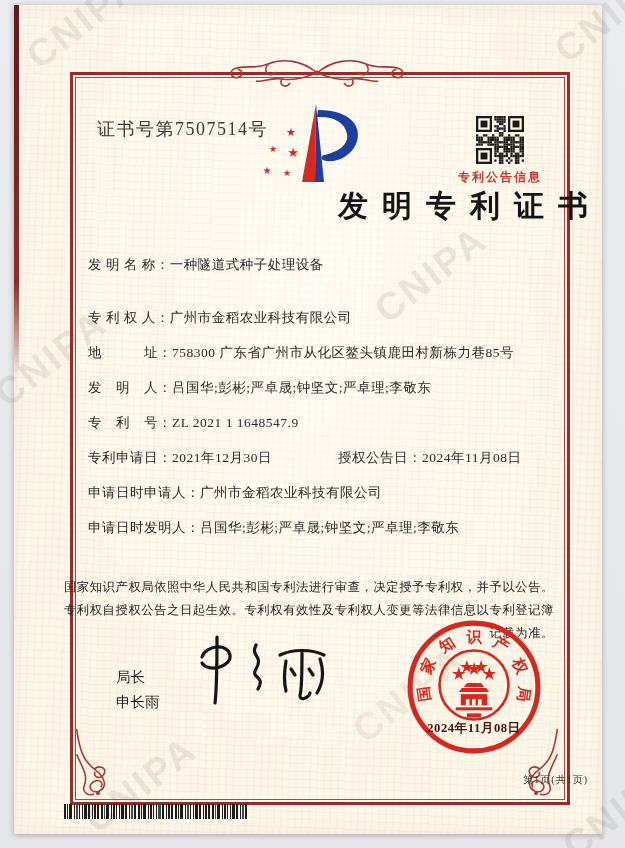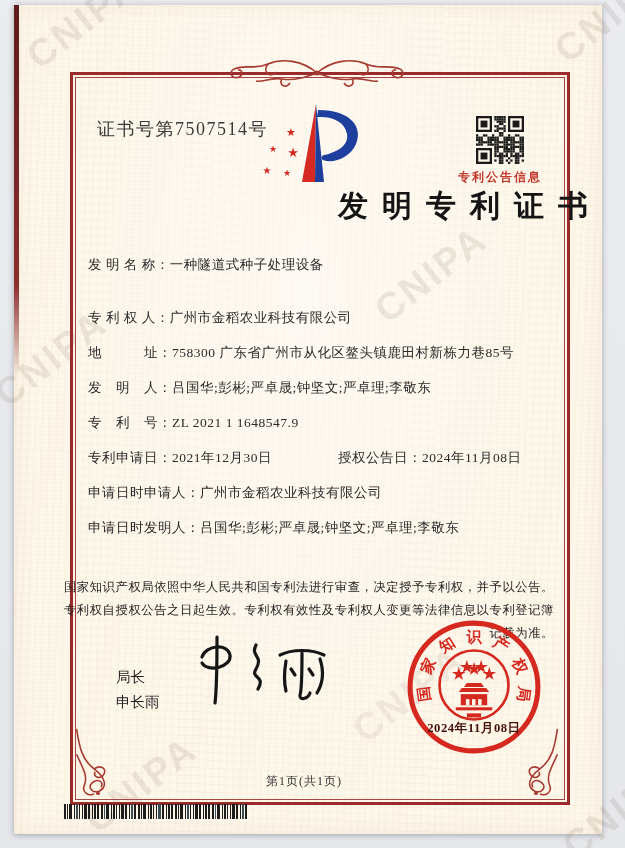--- a/index.html
+++ b/index.html
@@ -34,21 +34,21 @@
   .r0{top:251px}.r1{top:304px}.r2{top:339px}.r3{top:374px}
   .r4{top:409px}.r5{top:444px}.r6{top:479px}.r7{top:514px}
   .statement{position:absolute;left:48px;right:48px;top:571px;text-align:right;
     font-size:12.3px;line-height:23px;letter-spacing:.6px;color:#242424;}
   .signer{position:absolute;left:102px;top:660px;font-size:14.5px;line-height:25px;color:#1f1f1f;
     font-family:"Liberation Sans","DejaVu Sans",sans-serif;}
   .signature{position:absolute;left:170px;top:626px;width:160px;height:80px;}
   .seal{position:absolute;left:389px;top:611px;width:142px;height:142px;}
   .seal text{fill:#d5281e;font-size:15px;font-weight:bold;}
   .seal .seal-date{fill:#47120c;font-size:12.5px;font-weight:bold;letter-spacing:.5px;}
-  .footer{position:absolute;left:0;right:8px;top:768px;text-align:center;font-size:12px;letter-spacing:1px;color:#333;}
+  .footer{position:absolute;left:0;right:14px;top:768px;text-align:right;font-size:10px;letter-spacing:1px;color:#333;}
   .barcode{position:absolute;left:50px;top:799px;width:186px;height:15px;}
   .flourish-top{position:absolute;left:208px;top:49px;width:190px;height:38px;}
   .flourish-br{position:absolute;left:498px;top:720px;width:50px;height:73px;}
   .flourish-bl{position:absolute;left:58px;top:720px;width:50px;height:73px;transform:scaleX(-1);}
 </style>
 </head>
 <body>
 
 <div class="stage">
   <div class="paper">

